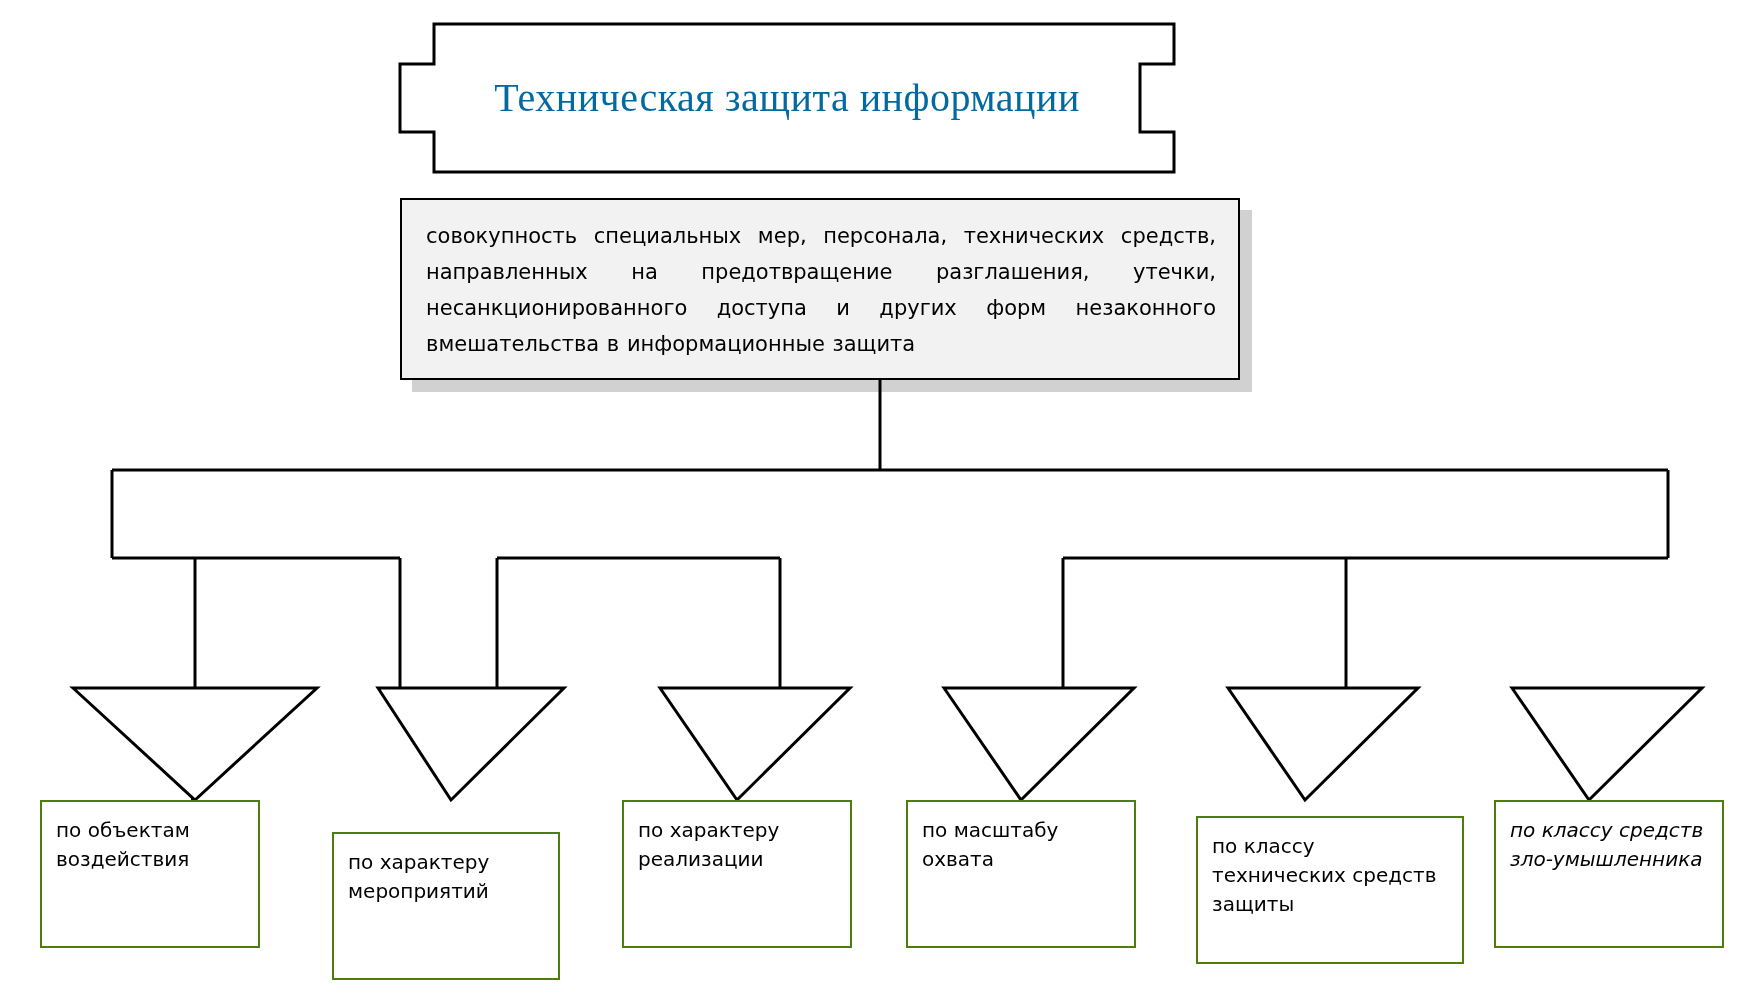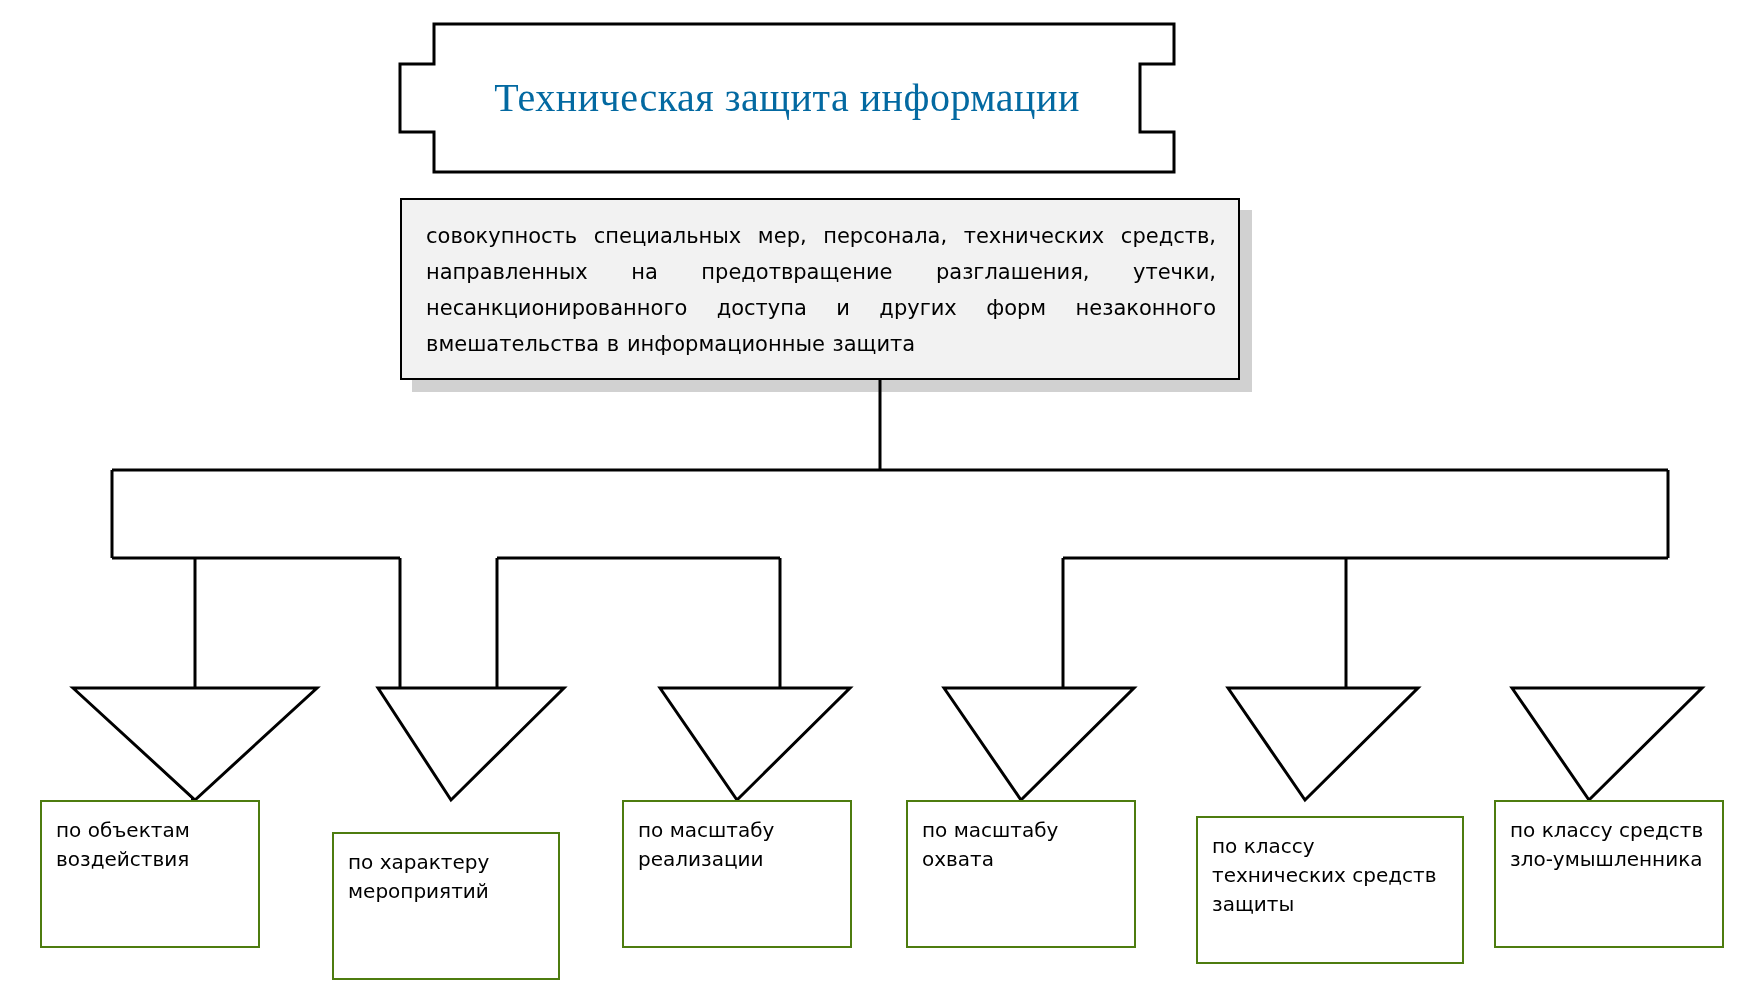--- a/index.html
+++ b/index.html
@@ -162,25 +162,25 @@
     </g>
   </svg>
 
   <div class="leaf" style="left:40px; top:800px; width:220px; height:148px;">
     <span>по объектам воздействия</span>
   </div>
   <div class="leaf" style="left:332px; top:800px; width:228px; height:148px;margin-top:32px;">
     <span>по характеру мероприятий</span>
   </div>
   <div class="leaf" style="left:622px; top:800px; width:230px; height:148px;">
-    <span>по масштабу реализации</span>
+    <span>по характеру реализации</span>
   </div>
   <div class="leaf" style="left:906px; top:800px; width:230px; height:148px;">
     <span>по масштабу охвата</span>
   </div>
   <div class="leaf" style="left:1196px; top:800px; width:268px; height:148px;margin-top:16px;">
     <span>по классу технических средств защиты</span>
   </div>
-  <div class="leaf" style="left:1494px; top:800px; width:230px; height:148px;">
+  <div class="leaf" style="left:1494px; top:800px; width:230px; height:148px;font-style:italic;">
     <span>по классу средств зло-умышленника</span>
   </div>
 
 </div>
 
 </body></html>

